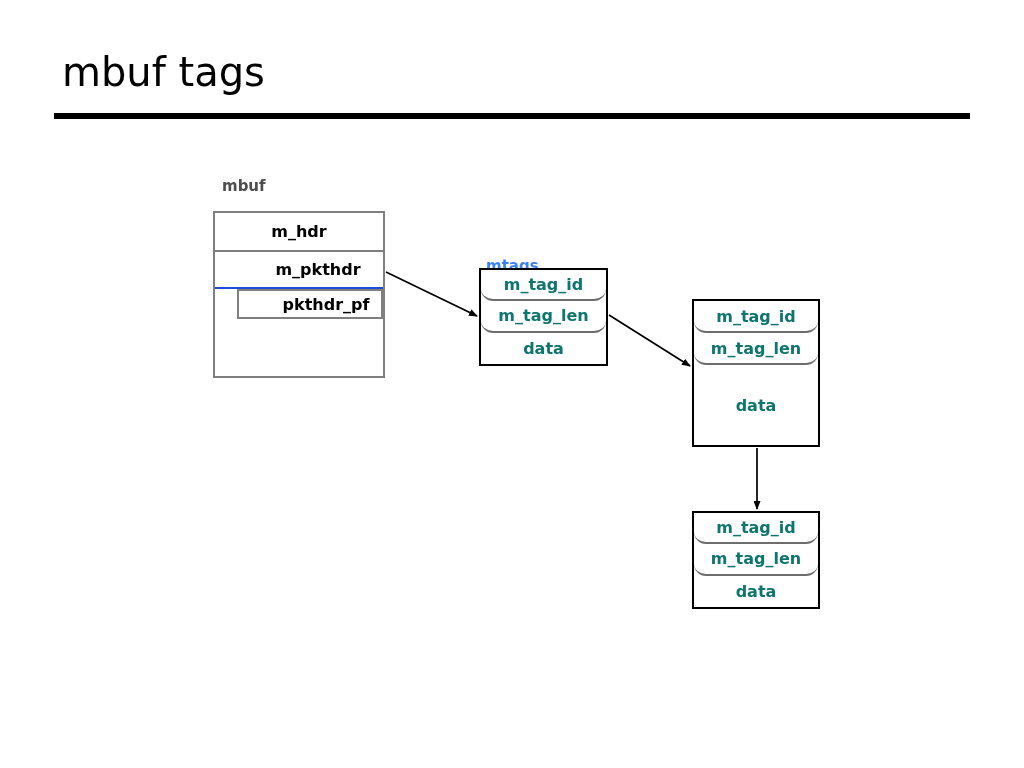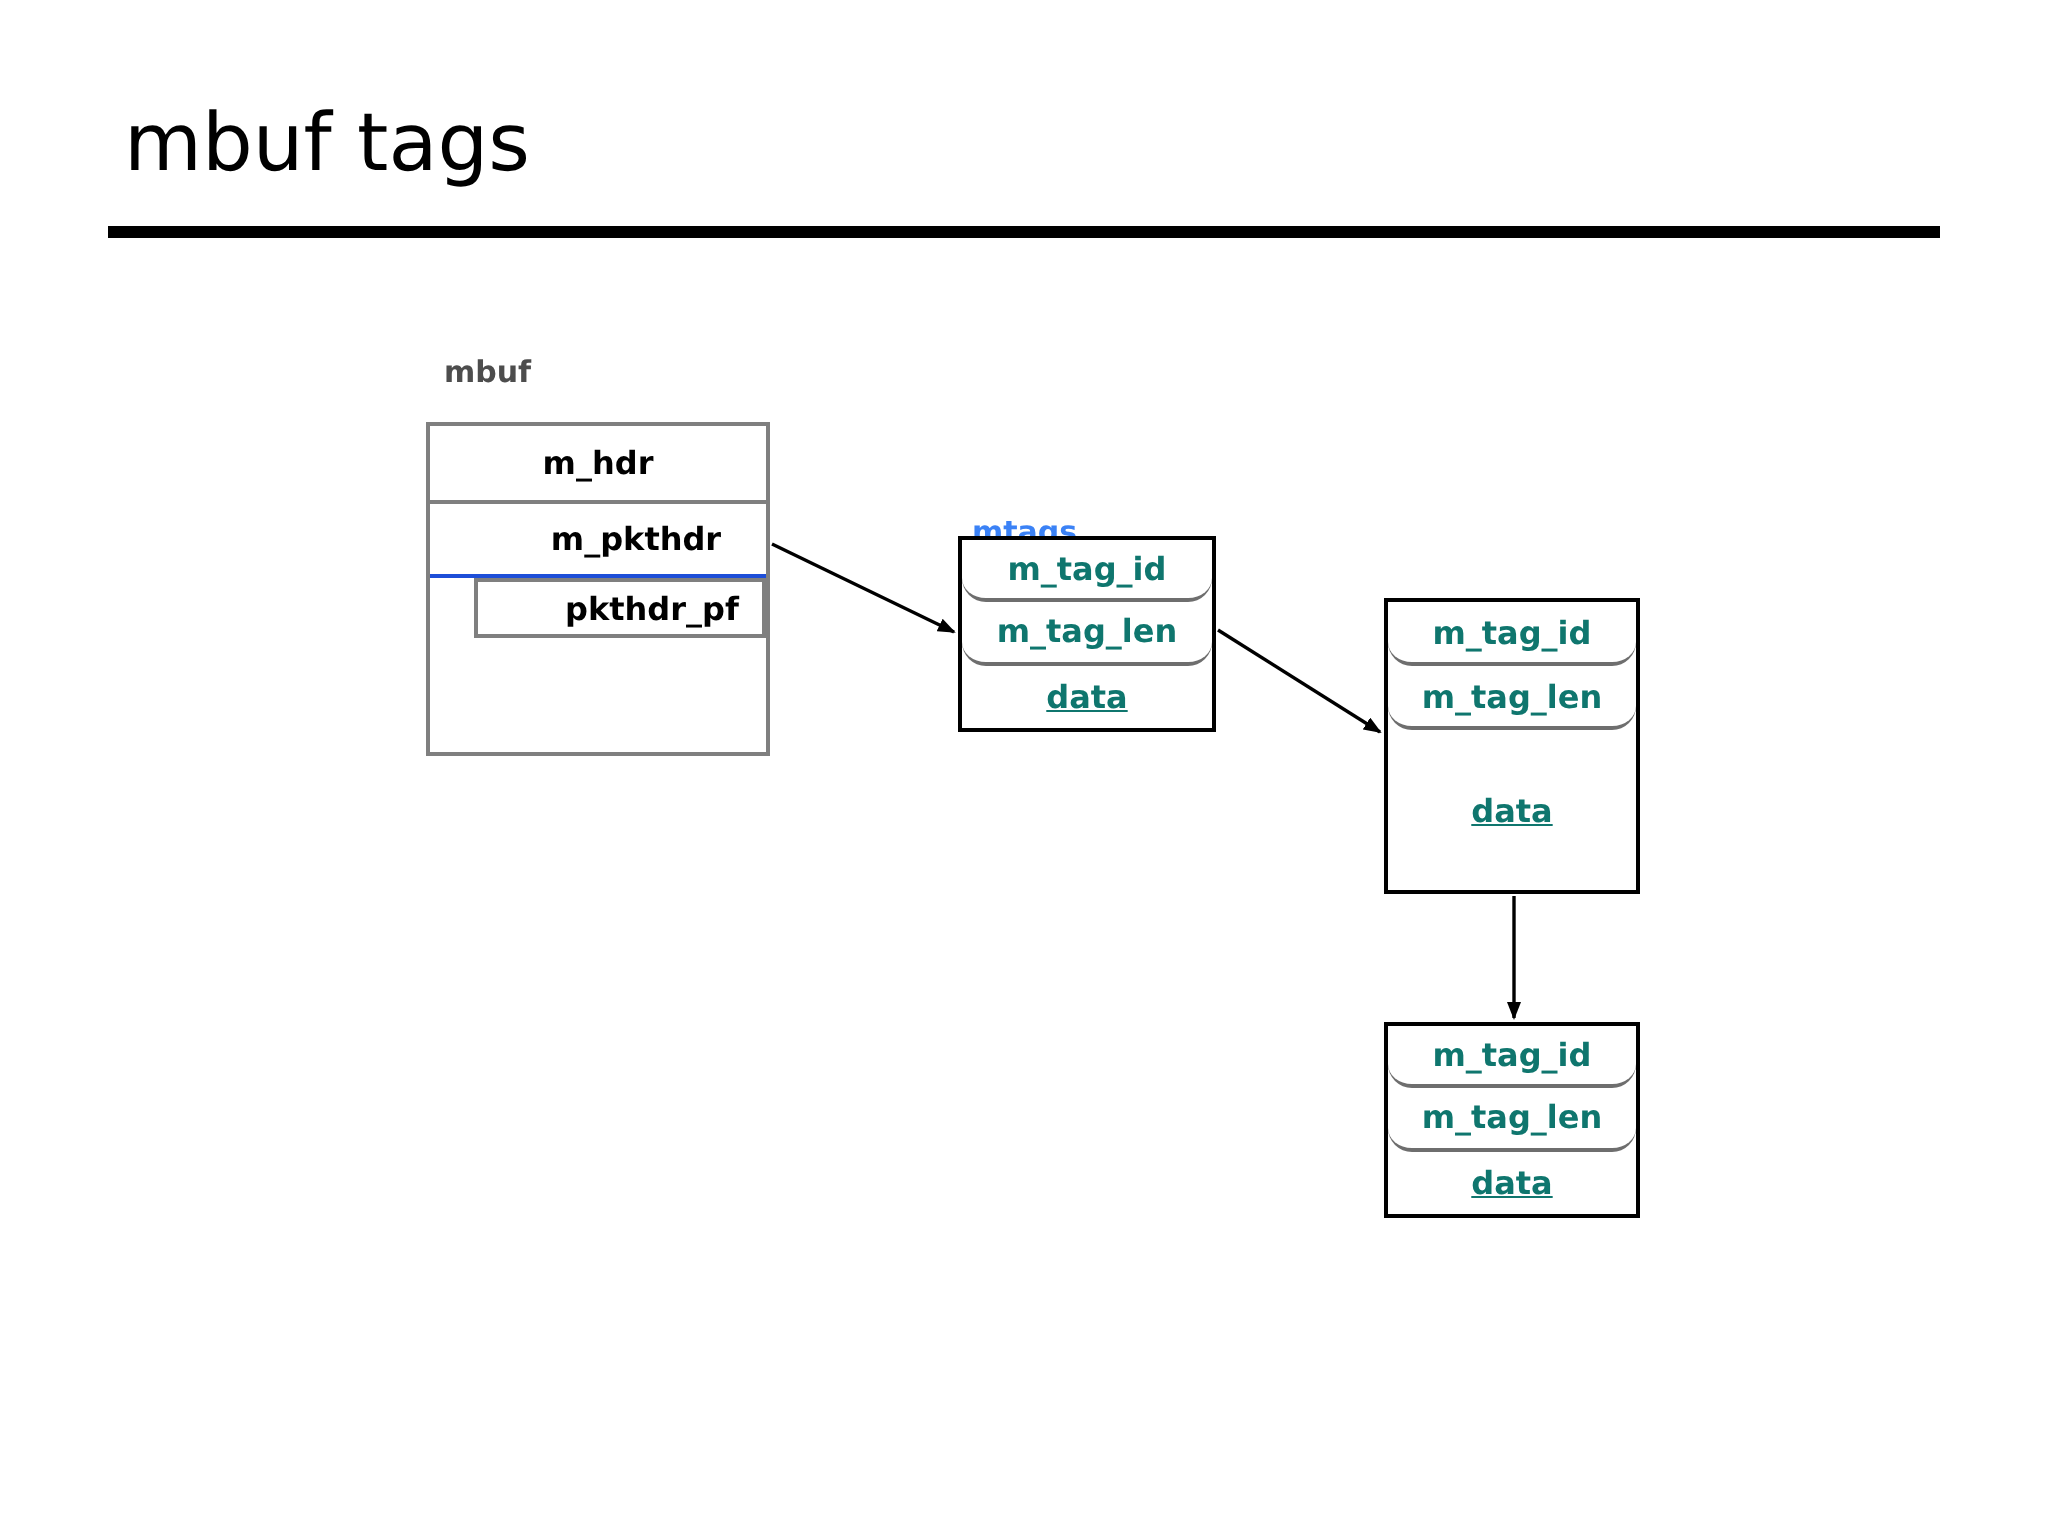--- a/index.html
+++ b/index.html
@@ -148,21 +148,20 @@
     justify-content: center;
     font-size: 16px;
     font-weight: bold;
     color: #0f766e;
     white-space: nowrap;
     border-bottom: 2px solid #6e6e6e;
     border-radius: 12px;
   }
   .tag-cell.last {
     border-bottom: none;
-    text-decoration: underline;
   }
 
   #tag-box-1 { left: 479px; top: 268px; width: 129px; height: 98px; }
   #tag-box-1 .tag-cell { height: 31.3px; }
 
   #tag-box-2 { left: 692px; top: 299px; width: 128px; height: 148px; }
   #tag-box-2 .cell-id  { height: 32px; }
   #tag-box-2 .cell-len { height: 32px; }
   #tag-box-2 .cell-data{ height: 80px; }
 

